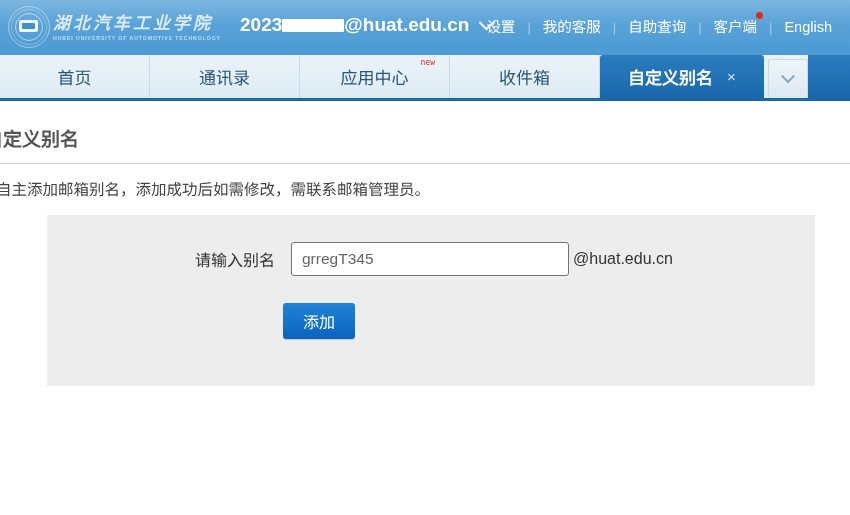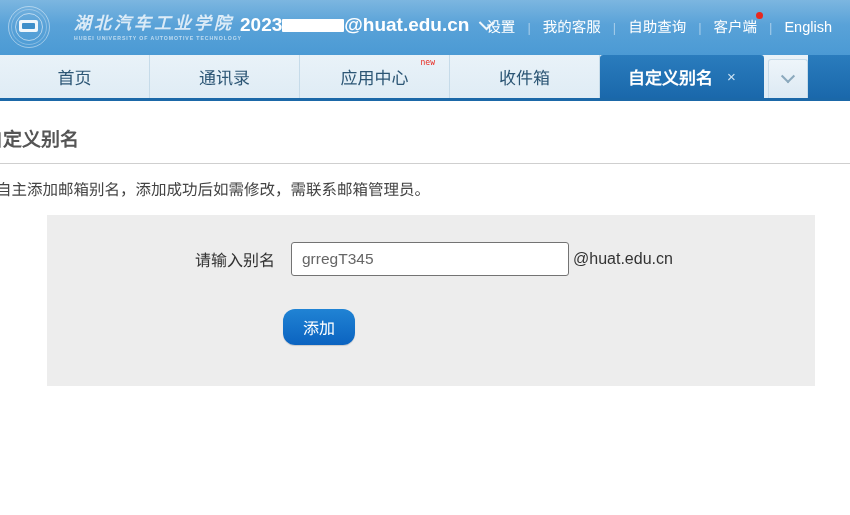--- a/index.html
+++ b/index.html
@@ -64,21 +64,21 @@
   }
   .logo-seal .seal-core:after {
     content: "";
     position: absolute;
     left: 3px; top: 3px;
     width: 13px; height: 6px;
     background: #3d8ec9;
     border-radius: 1px;
   }
   .logo-text {
-    margin-left: 24px;
+    margin-left: 3px;
     line-height: 1;
     padding-top: 2px;
   }
   .logo-cn {
     font-family: "DejaVu Serif", "Liberation Serif", serif;
     font-size: 17px;
     font-weight: bold;
     color: rgba(255,255,255,0.78);
     letter-spacing: 3px;
     white-space: nowrap;
@@ -307,28 +307,27 @@
   }
   .btn-row {
     position: absolute;
     left: 236px;
     top: 88px;
   }
   .btn-add {
     width: 72px;
     height: 36px;
     border: none;
-    border-radius: 12px;
+    border-radius: 3px;
     background: linear-gradient(to bottom, #2083d4 0%, #0b63c0 100%);
     color: #ffffff;
     font-size: 16px;
     cursor: pointer;
     font-family: "Liberation Sans", "DejaVu Sans", sans-serif;
     box-shadow: 0 1px 1px rgba(0,0,0,0.15);
-    margin-top: 6px;
   }
 </style>
 </head>
 <body>
 
 <div class="page">
 
   <div class="topbar">
 
     <div class="logo">

